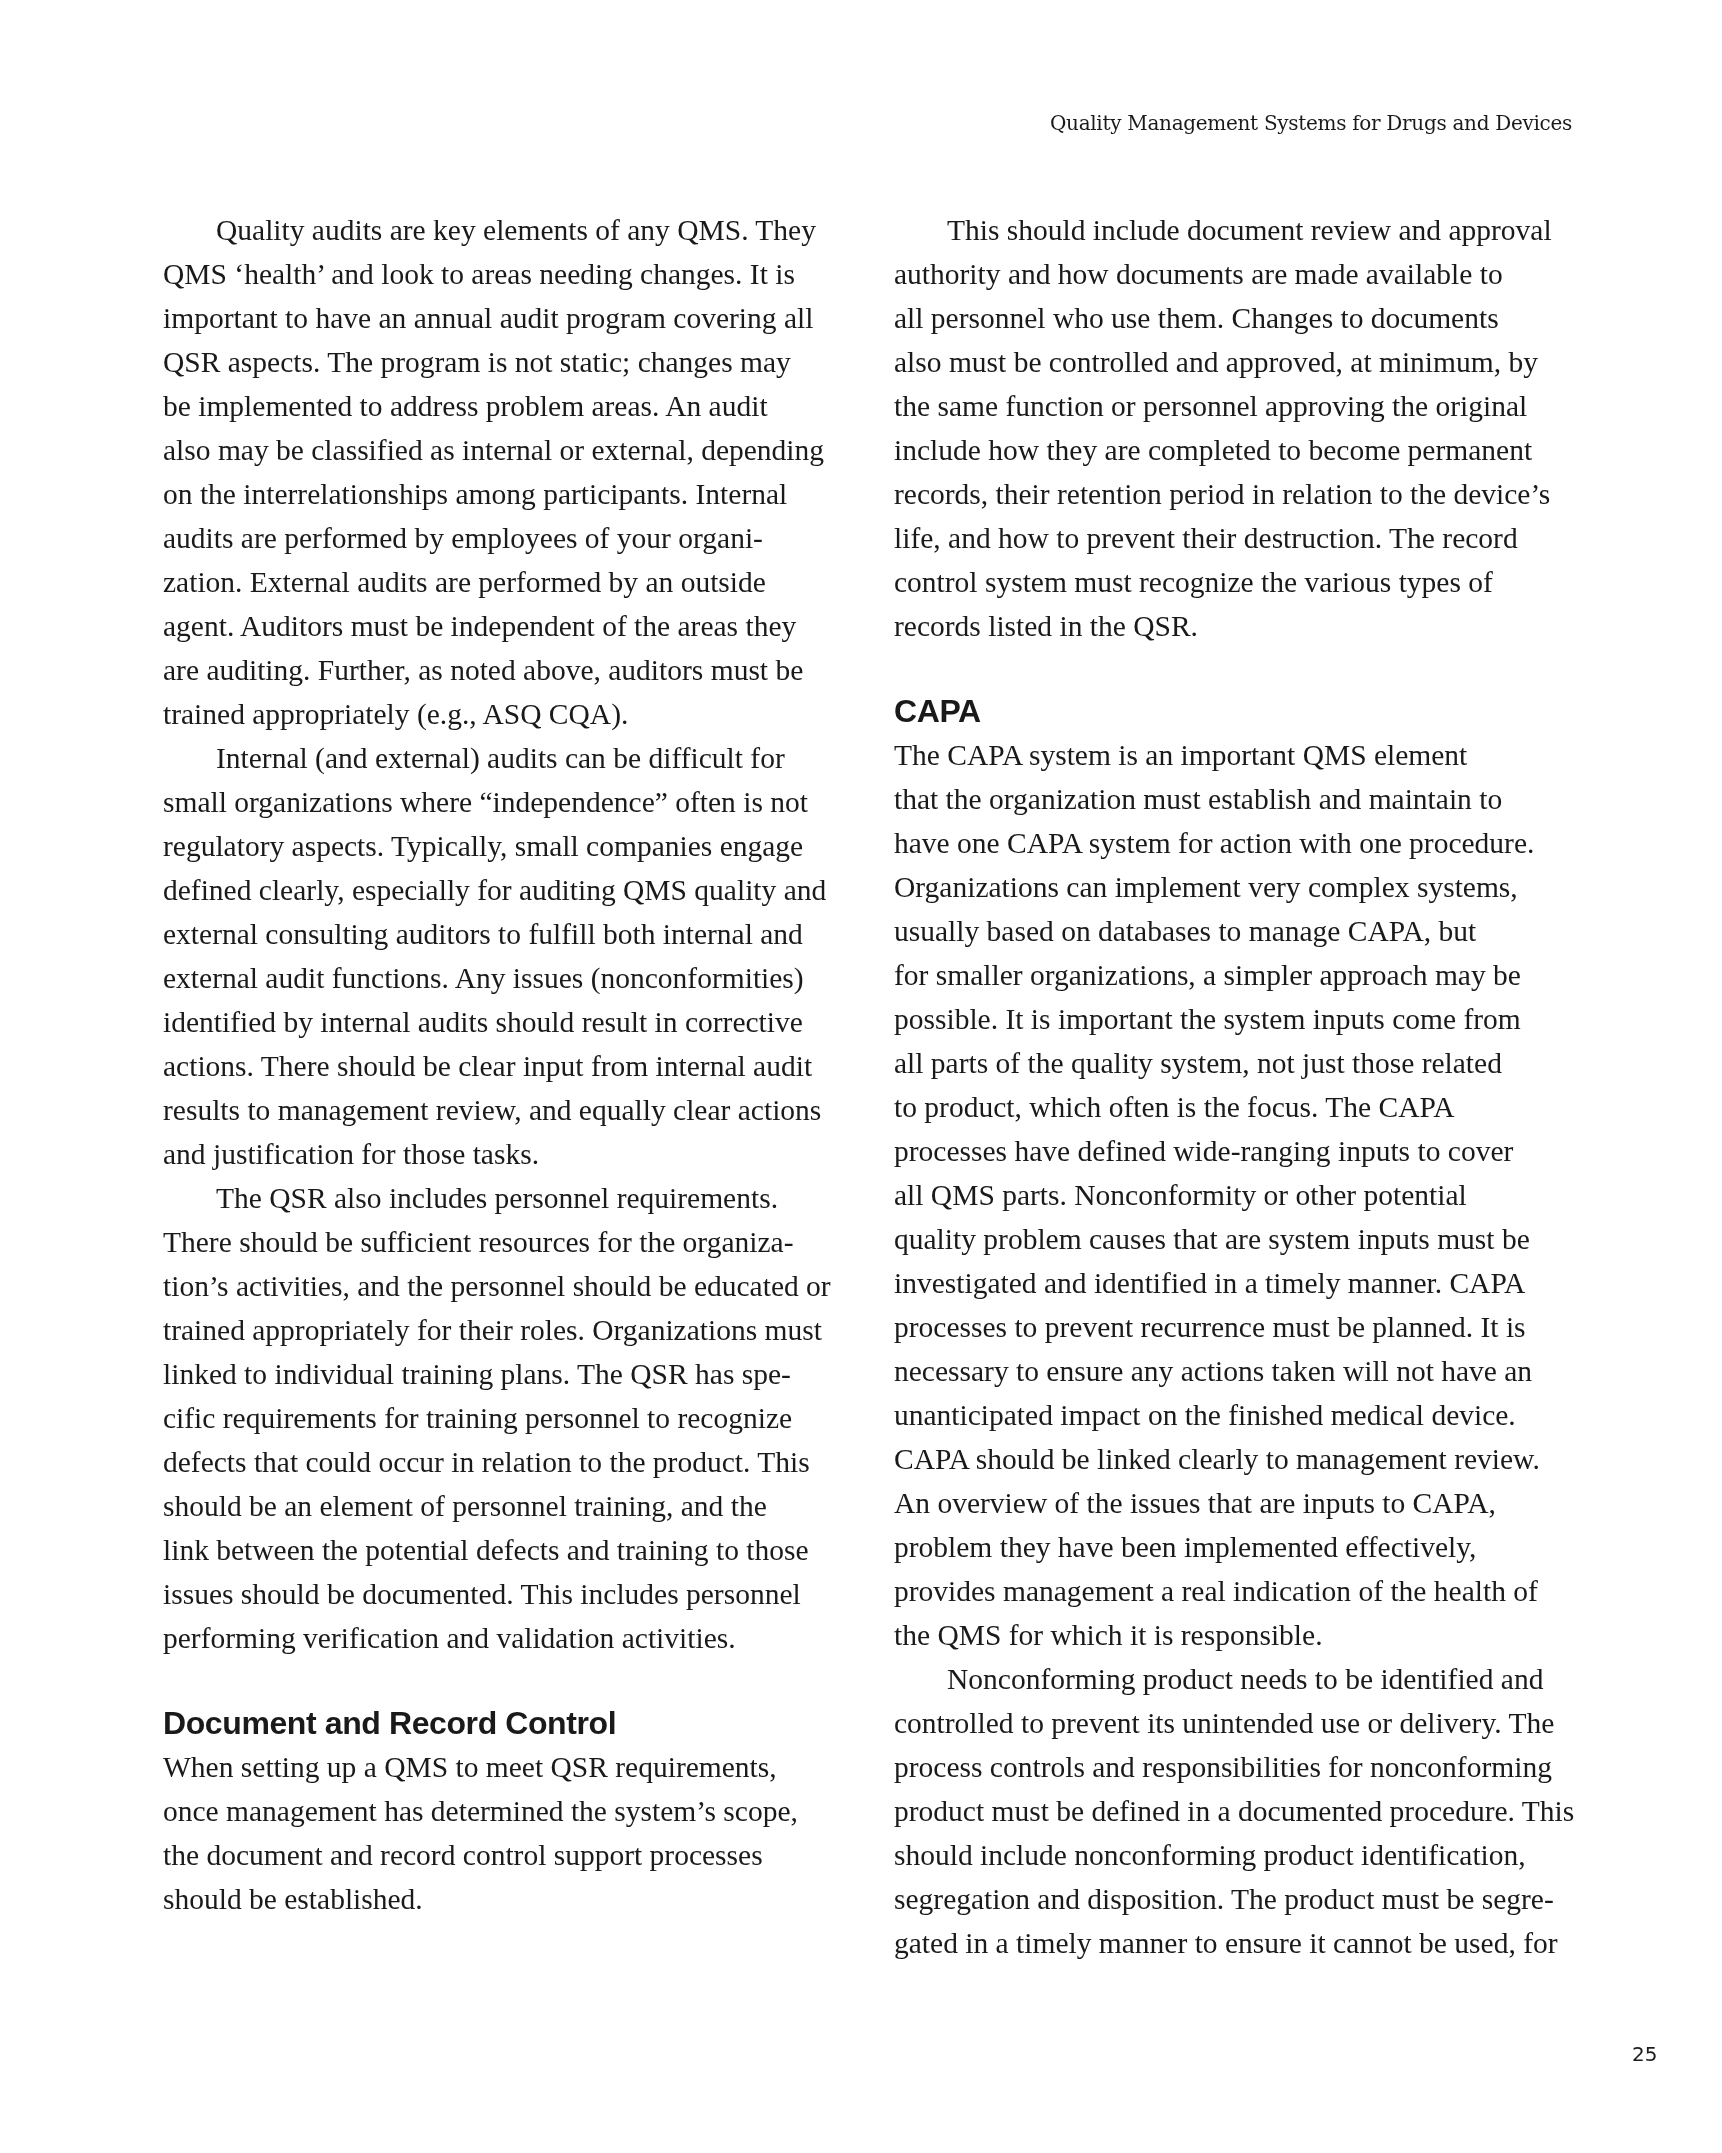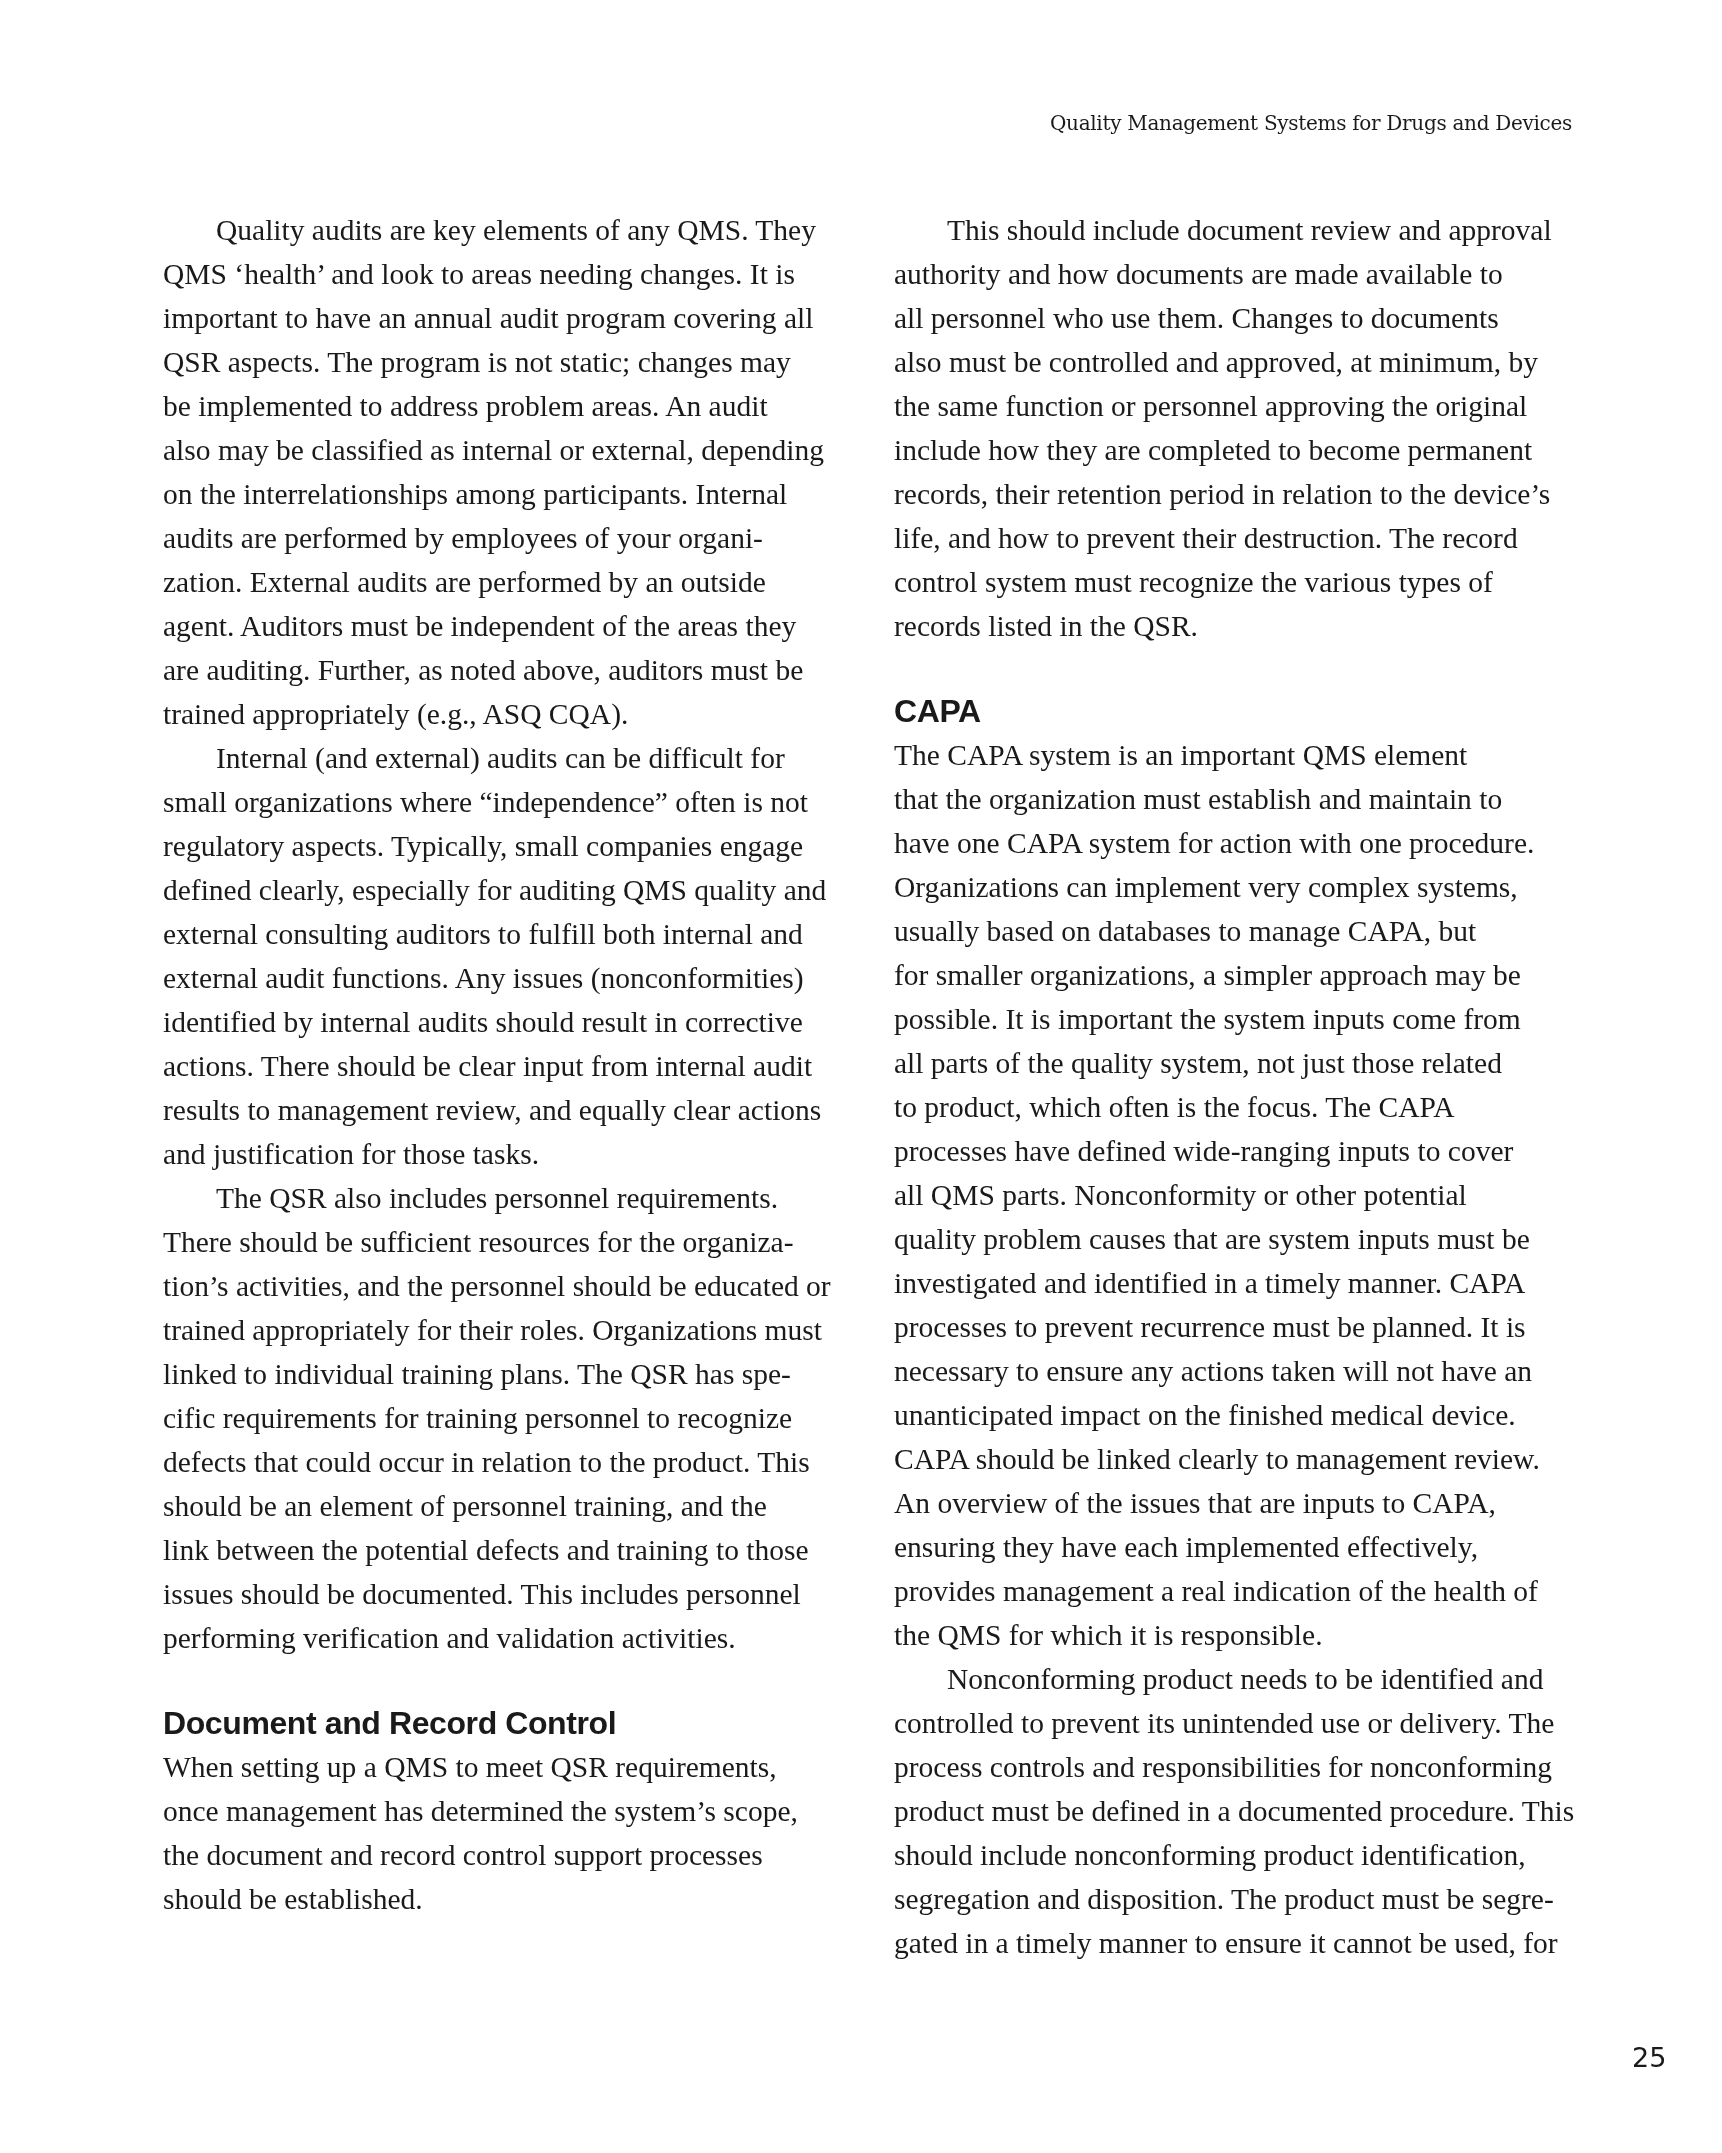--- a/index.html
+++ b/index.html
@@ -20,21 +20,21 @@
   .line { display: block; white-space: nowrap; height: 44px; }
   .line.indent { padding-left: 53px; }
   .heading {
     font-family: "Liberation Sans", sans-serif; font-weight: bold;
     font-size: 32px; line-height: 44px; margin: 0; display: block; height: 44px;
     letter-spacing: -0.4px;
   }
   .gap-before { margin-top: 41px; }
   .page-number {
     position: absolute; top: 2042px; left: 1632px;
-    font-family: "DejaVu Sans", sans-serif; font-size: 27px; color: #1a1a1a;
+    font-family: "DejaVu Sans", sans-serif; font-size: 20px; color: #1a1a1a;
   }
 </style>
 </head>
 <body>
 
 <div class="running-head">Quality Management Systems for Drugs and Devices</div>
 
 <div class="column col-left">
   <div class="para">
       <span class="line indent">Quality audits are key elements of any QMS. They</span>
@@ -110,21 +110,21 @@
       <span class="line">to product, which often is the focus. The CAPA</span>
       <span class="line">processes have defined wide-ranging inputs to cover</span>
       <span class="line">all QMS parts. Nonconformity or other potential</span>
       <span class="line">quality problem causes that are system inputs must be</span>
       <span class="line">investigated and identified in a timely manner. CAPA</span>
       <span class="line">processes to prevent recurrence must be planned. It is</span>
       <span class="line">necessary to ensure any actions taken will not have an</span>
       <span class="line">unanticipated impact on the finished medical device.</span>
       <span class="line">CAPA should be linked clearly to management review.</span>
       <span class="line">An overview of the issues that are inputs to CAPA,</span>
-      <span class="line">ensuring they have each implemented effectively,</span>
+      <span class="line">problem they have been implemented effectively,</span>
       <span class="line">provides management a real indication of the health of</span>
       <span class="line">the QMS for which it is responsible.</span>
     </div>
   <div class="para">
       <span class="line indent">Nonconforming product needs to be identified and</span>
       <span class="line">controlled to prevent its unintended use or delivery. The</span>
       <span class="line">process controls and responsibilities for nonconforming</span>
       <span class="line">product must be defined in a documented procedure. This</span>
       <span class="line">should include nonconforming product identification,</span>
       <span class="line">segregation and disposition. The product must be segre-</span>

